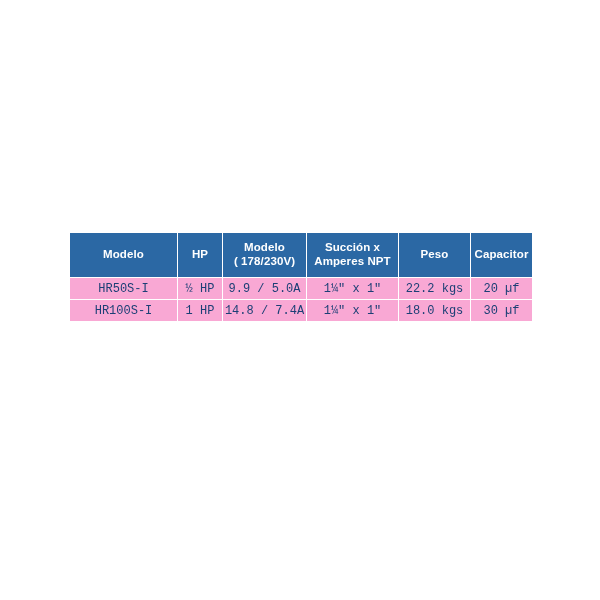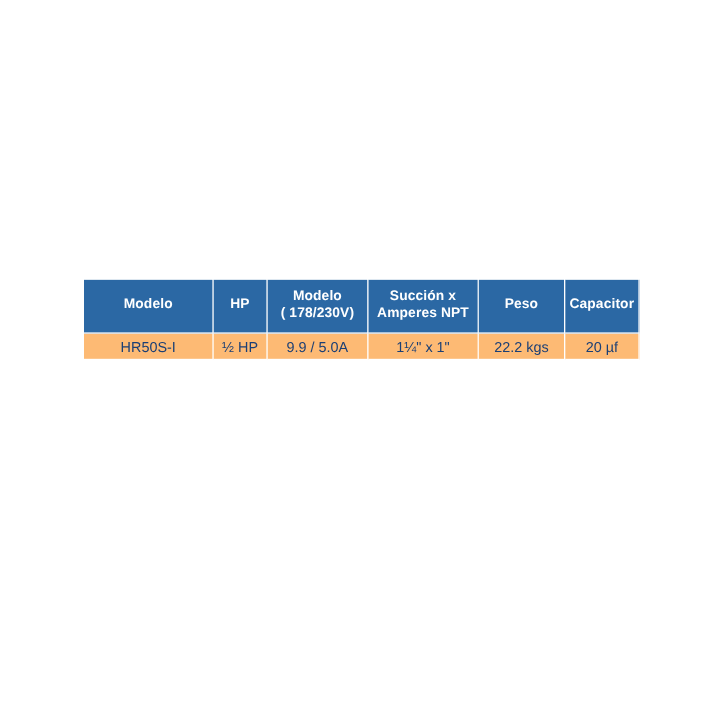--- a/index.html
+++ b/index.html
@@ -39,29 +39,30 @@
     font-size: 11.5px;
     line-height: 1.18;
     height: 44px;
     border: 1px solid #ffffff;
     letter-spacing: 0.1px;
   }
   thead th .hdr-line {
     display: block;
   }
   tbody td {
-    background: #fdba74;
+    background: #f9a8d4;
     color: #1b3f75;
     font-size: 12px;
     height: 21px;
     border-top: 1px solid #8fa8c4;
     border-bottom: 1px solid #8fa8c4;
     border-left: 1px solid #8fa8c4;
     border-right: 1px solid #8fa8c4;
     white-space: nowrap;
+    font-family: Liberation Mono, monospace;
   }
   tbody tr:first-child td {
     border-top: 1px solid #2b68a4;
   }
   
   col.c-modelo    { width: 108px; }
   col.c-hp        { width: 45px; }
   col.c-amp       { width: 84px; }
   col.c-succ      { width: 92px; }
   col.c-peso      { width: 72px; }
@@ -106,15 +107,23 @@
     </thead>
     <tbody>
       <tr>
         <td>HR50S-I</td>
         <td>½ HP</td>
         <td>9.9 / 5.0A</td>
         <td>1¼" x 1"</td>
         <td>22.2 kgs</td>
         <td>20 µf</td>
       </tr>
+      <tr>
+        <td>HR100S-I</td>
+        <td>1 HP</td>
+        <td>14.8 / 7.4A</td>
+        <td>1¼" x 1"</td>
+        <td>18.0 kgs</td>
+        <td>30 µf</td>
+      </tr>
     </tbody>
   </table>
 </div>
 
 </body></html>

